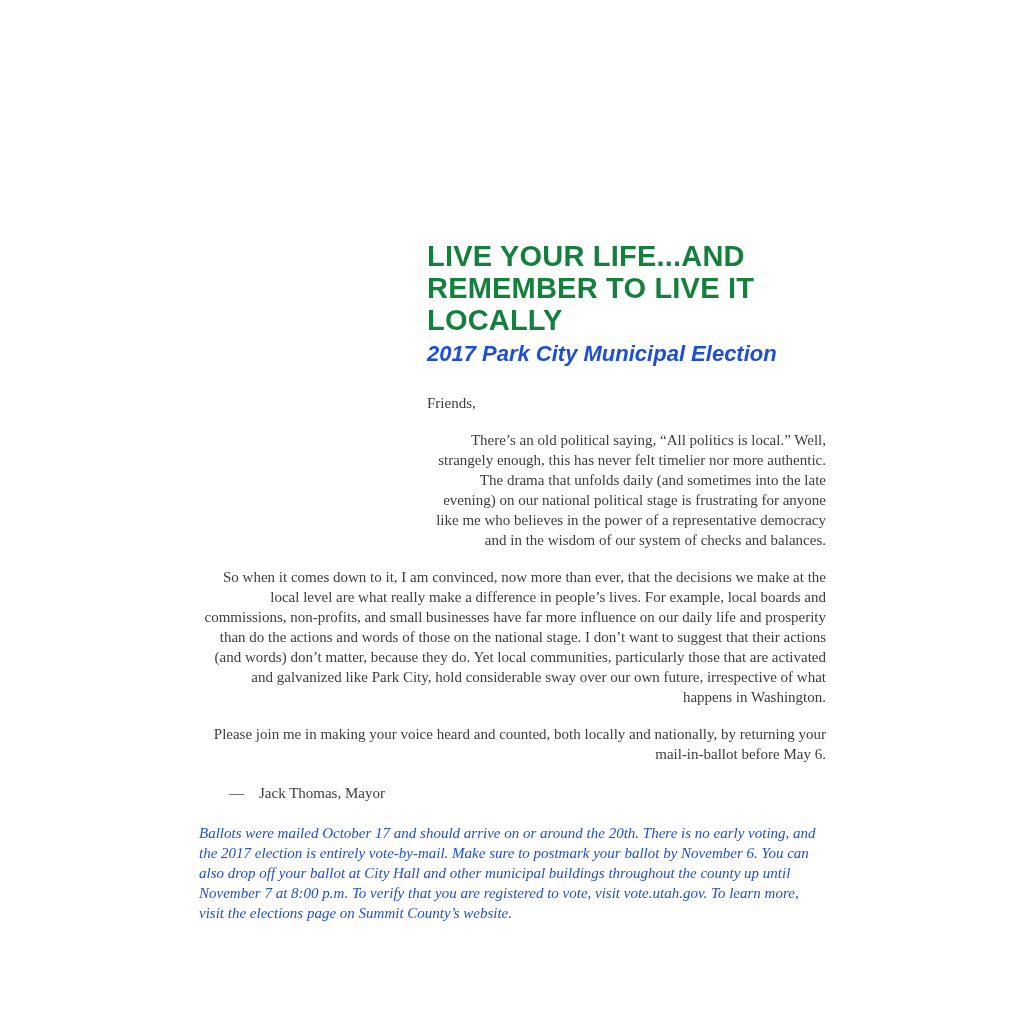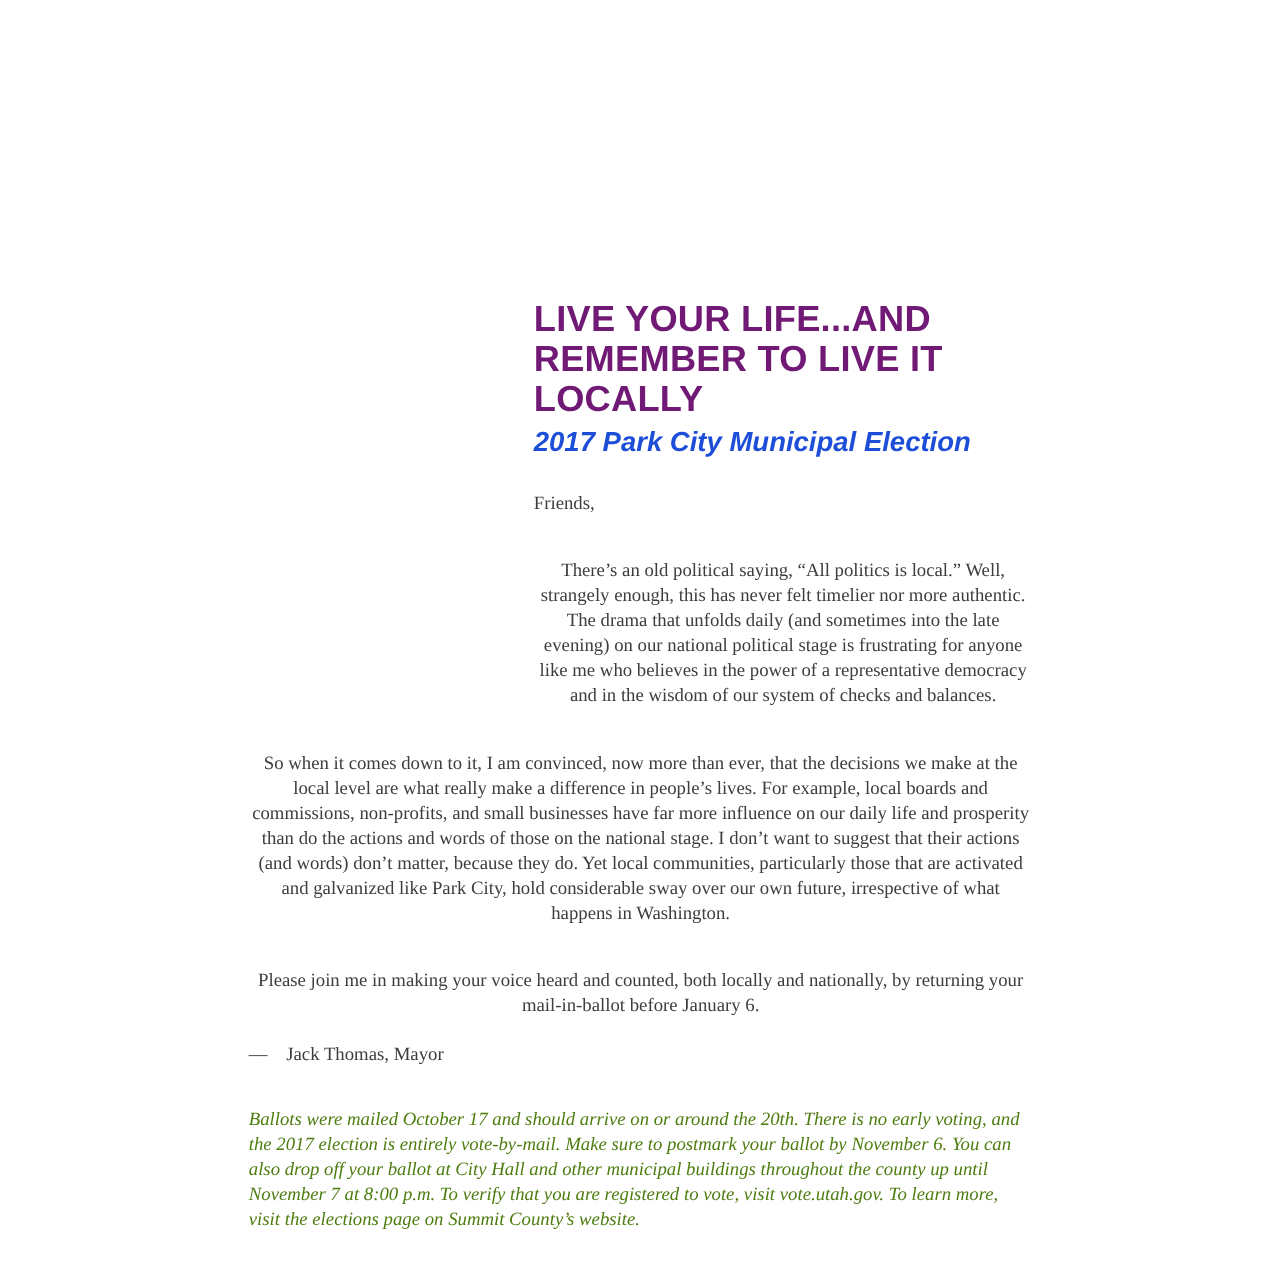--- a/index.html
+++ b/index.html
@@ -19,77 +19,78 @@
       float: left;
       width: 228px;
       height: 308px;
       background: transparent;
     }
     .page-title {
       font-family: "Liberation Sans", sans-serif;
       font-weight: bold;
       font-size: 29px;
       line-height: 32px;
-      color: #701a75;
+      color: #15803d;
       letter-spacing: 0.2px;
     }
     .page-subtitle {
       font-family: "Liberation Sans", sans-serif;
       font-style: italic;
       font-size: 22px;
       line-height: 26px;
       color: #1d4ed8;
       margin-top: 5px;
     }
     .salutation {
       font-family: "Liberation Serif", serif;
       font-size: 15px;
       line-height: 20px;
       margin-top: 26px;
     }
     .body-paragraph {
       font-family: "Liberation Serif", serif;
       font-size: 15px;
       line-height: 20px;
-      margin-top: 34px;
-      text-align: center;
+      margin-top: 17px;
+      text-align: right;
     }
     .signature {
       font-family: "Liberation Serif", serif;
       font-size: 15px;
       line-height: 20px;
       margin-top: 19px;
       white-space: pre-wrap;
+      margin-left: 30px;
     }
     .footnote {
       font-family: "Liberation Serif", serif;
       font-style: italic;
       font-size: 15px;
       line-height: 20px;
-      margin-top: 32px;
-      color: #4d7c0f;
+      margin-top: 20px;
+      color: #1d4ed8;
     }
   </style>
 </head>
 <body>
 
 <div class="article">
 
   <div class="photo-placeholder"></div>
 
   <h1 class="page-title">LIVE YOUR LIFE...AND REMEMBER TO LIVE IT LOCALLY</h1>
 
   <h2 class="page-subtitle">2017 Park City Municipal Election</h2>
 
   <p class="salutation">Friends,</p>
 
   <p class="body-paragraph">There’s an old political saying, “All politics is local.” Well, strangely enough, this has never felt timelier nor more authentic. The drama that unfolds daily (and sometimes into the late evening) on our national political stage is frustrating for anyone like me who believes in the power of a representative democracy and in the wisdom of our system of checks and balances.</p>
 
   <p class="body-paragraph">So when it comes down to it, I am convinced, now more than ever, that the decisions we make at the local level are what really make a difference in people’s lives. For example, local boards and commissions, non-profits, and small businesses have far more influence on our daily life and prosperity than do the actions and words of those on the national stage. I don’t want to suggest that their actions (and words) don’t matter, because they do. Yet local communities, particularly those that are activated and galvanized like Park City, hold considerable sway over our own future, irrespective of what happens in Washington.</p>
 
 
-  <p class="body-paragraph">Please join me in making your voice heard and counted, both locally and nationally, by returning your mail-in-ballot before January 6.</p>
+  <p class="body-paragraph">Please join me in making your voice heard and counted, both locally and nationally, by returning your mail-in-ballot before May 6.</p>
 
   <p class="signature">—    Jack Thomas, Mayor</p>
 
   <p class="footnote">Ballots were mailed October 17 and should arrive on or around the 20th. There is no early voting, and the 2017 election is entirely vote-by-mail. Make sure to postmark your ballot by November 6. You can also drop off your ballot at City Hall and other municipal buildings throughout the county up until November 7 at 8:00 p.m. To verify that you are registered to vote, visit vote.utah.gov. To learn more, visit the elections page on Summit County’s website.</p>
 
 </div>
 
 </body></html>

